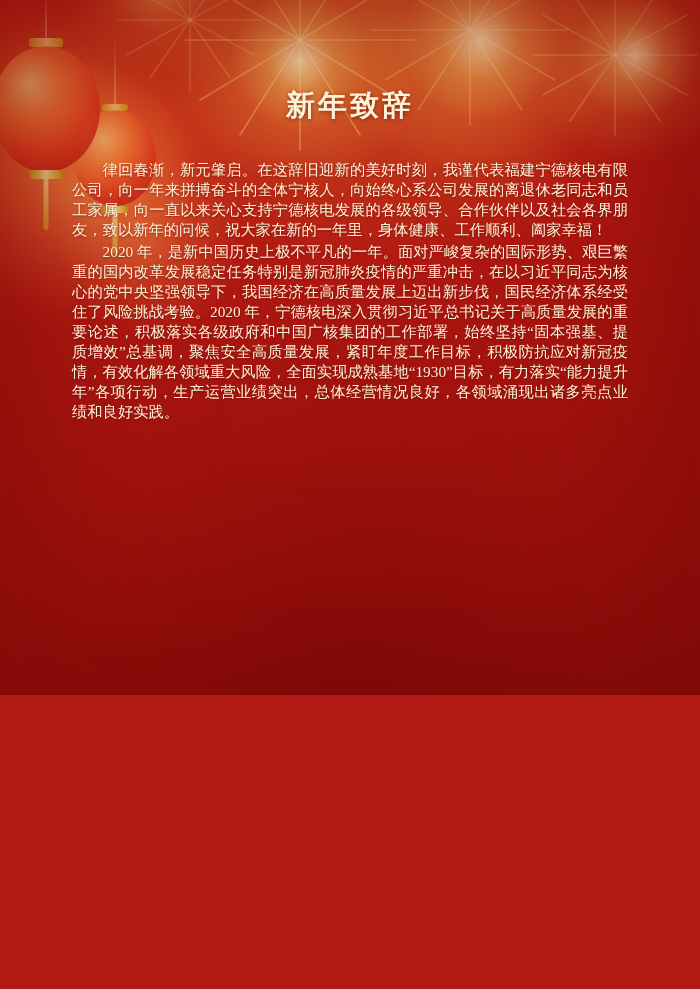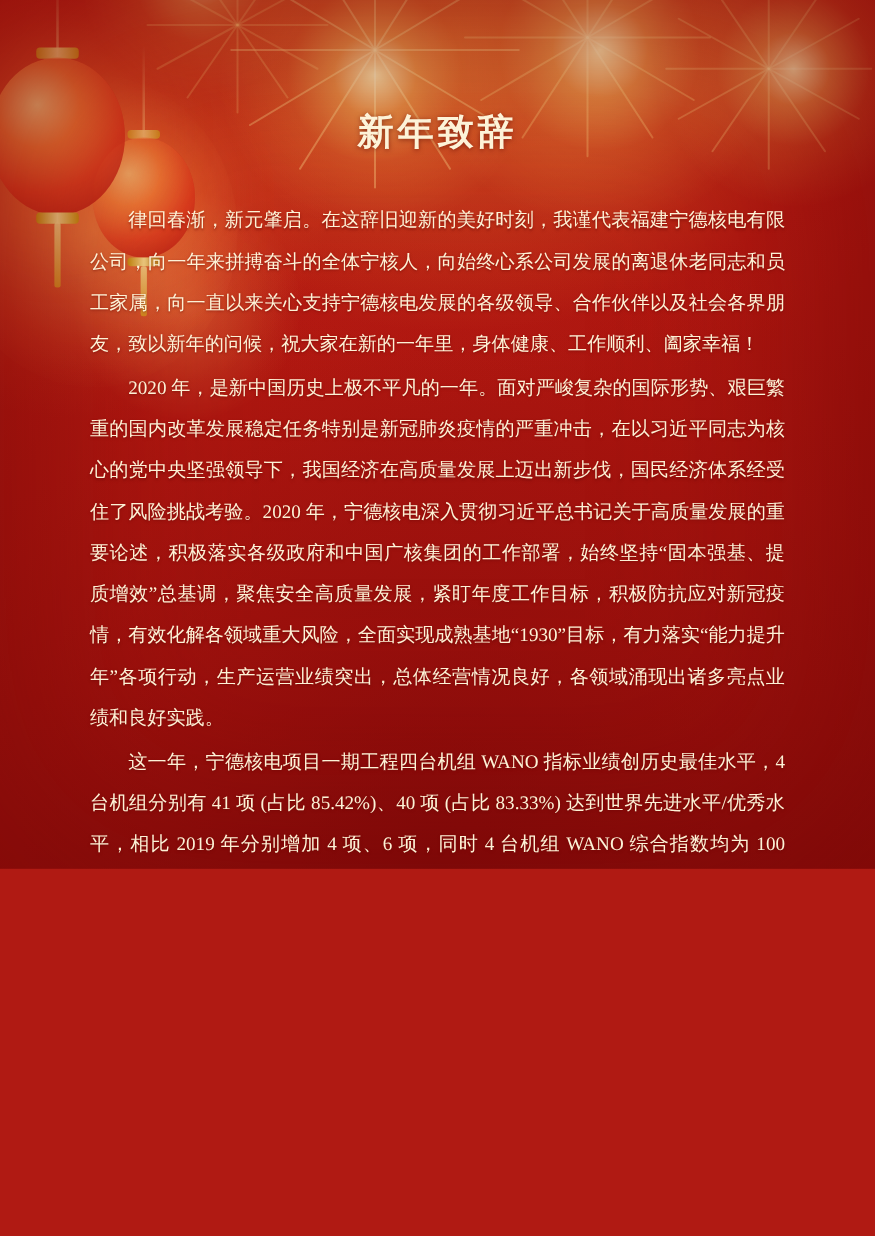--- a/index.html
+++ b/index.html
@@ -136,21 +136,21 @@
     text-shadow: 0 1px 4px rgba(90,5,5,0.6);
   }
 
   .body-copy {
     margin-top: 34px;
   }
 
   .para {
     color: #fdf2d6;
     font-size: 15.3px;
-    line-height: 33px;
+    line-height: 20px;
     text-align: justify;
     text-justify: inter-ideograph;
     text-indent: 2em;
     margin: 0 0 2px 0;
     text-shadow: 0 1px 2px rgba(100,8,8,0.55);
   }
 </style>
 </head>
 <body>
 
@@ -241,16 +241,15 @@
   </div>
 
   <div class="vignette"></div>
 
   <div class="content">
     <h1 class="doc-title">新年致辞</h1>
 
     <div class="body-copy">
       <p class="para">律回春渐，新元肇启。在这辞旧迎新的美好时刻，我谨代表福建宁德核电有限公司，向一年来拼搏奋斗的全体宁核人，向始终心系公司发展的离退休老同志和员工家属，向一直以来关心支持宁德核电发展的各级领导、合作伙伴以及社会各界朋友，致以新年的问候，祝大家在新的一年里，身体健康、工作顺利、阖家幸福！</p>
       <p class="para">2020 年，是新中国历史上极不平凡的一年。面对严峻复杂的国际形势、艰巨繁重的国内改革发展稳定任务特别是新冠肺炎疫情的严重冲击，在以习近平同志为核心的党中央坚强领导下，我国经济在高质量发展上迈出新步伐，国民经济体系经受住了风险挑战考验。2020 年，宁德核电深入贯彻习近平总书记关于高质量发展的重要论述，积极落实各级政府和中国广核集团的工作部署，始终坚持“固本强基、提质增效”总基调，聚焦安全高质量发展，紧盯年度工作目标，积极防抗应对新冠疫情，有效化解各领域重大风险，全面实现成熟基地“1930”目标，有力落实“能力提升年”各项行动，生产运营业绩突出，总体经营情况良好，各领域涌现出诸多亮点业绩和良好实践。</p>
-      <p class="para">这一年，宁德核电项目一期工程四台机组 WANO 指标业绩创历史最佳水平，4 台机组分别有 41 项 (占比 85.42%)、40 项 (占比 83.33%) 达到世界先进水平/优秀水平，相比 2019 年分别增加 4 项、6 项，同时 4 台机组 WANO 综合指数均为 100 分。2020 年宁德核电运营 SHE 标准化及国际标杆评审获评 9 级，成为目前国际上 SHE 评级水平最高的</p>
     </div>
   </div>
 </div>
 
 </body></html>

